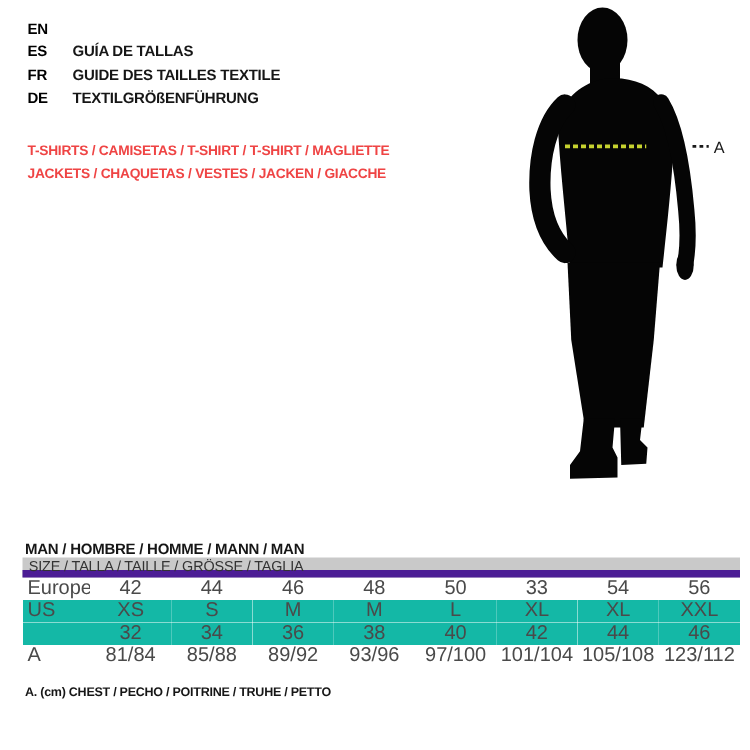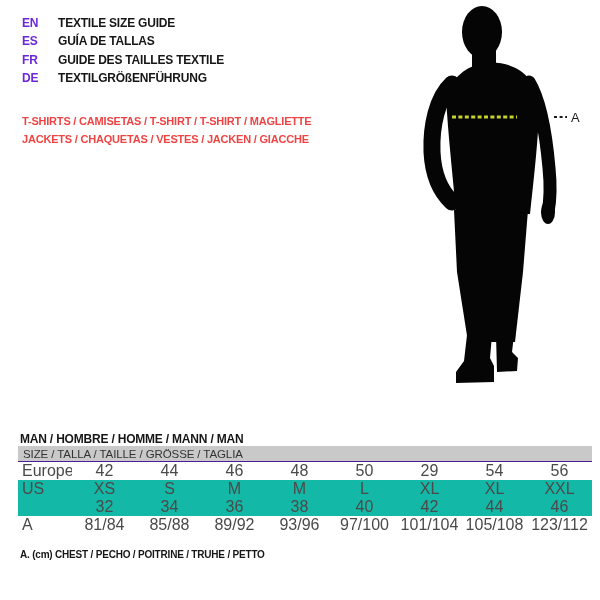--- a/index.html
+++ b/index.html
@@ -3,52 +3,51 @@
 <meta charset="utf-8">
 <style>
   html,body{margin:0;padding:0;background:#ffffff;}
   .canvas{
     position:relative;width:600px;height:600px;background:#ffffff;overflow:hidden;
     font-family:"Liberation Sans", sans-serif;color:#111;
   }
   
   .lang-block{position:absolute;left:22px;top:14px;}
   .lang-row{display:flex;height:18.4px;line-height:18.4px;}
-  .lang-code{width:36px;font-weight:bold;font-size:12px;letter-spacing:-0.2px;color:#6d28d9;}
+  .lang-code{width:36px;font-weight:bold;font-size:12px;letter-spacing:-0.2px;color:#000000;}
   .lang-label{font-weight:bold;font-size:12px;letter-spacing:-0.2px;color:#161616;white-space:nowrap;}
   
   .cats{position:absolute;left:22px;top:112px;}
   .cat-line{height:18px;line-height:18px;font-weight:bold;font-size:11px;letter-spacing:-0.2px;color:#ef4444;white-space:nowrap;}
   
   .figure{position:absolute;left:410px;top:0;width:190px;height:400px;}
   
   .man-title{position:absolute;left:20px;top:416px;font-weight:bold;font-size:12px;letter-spacing:-0.2px;color:#161616;margin-top:16px;}
   
   .tbl{position:absolute;left:18px;top:446px;width:574px;}
   .tbl-head{
     background:#c9c9c9;height:16px;line-height:16px;padding-left:5px;
-    font-size:11.5px;color:#333;border-bottom:1px solid #4c1d95;box-sizing:border-box;
+    font-size:11.5px;color:#333;border-bottom:6px solid #4c1d95;box-sizing:border-box;
     letter-spacing:-0.1px;
   }
   .tbl table{width:100%;border-collapse:collapse;table-layout:fixed;}
   .tbl td{height:17px;font-size:16px;color:#4a4a4a;text-align:center;padding:0;overflow:hidden;}
   .tbl td.rowlabel{width:50px;text-align:left;padding-left:4px;}
   .tbl tr.stripe{background:#14b8a6;}
   
   .foot{position:absolute;left:20px;top:549px;font-weight:bold;font-size:10px;letter-spacing:-0.2px;color:#161616;white-space:nowrap;}
 </style>
 </head>
 <body>
 
 <div class="canvas">
 
   <div class="lang-block">
     <div class="lang-row">
       <span class="lang-code">EN</span>
-      <span class="lang-label">TEXTILE SIZE GUIDE</span>
     </div>
     <div class="lang-row">
       <span class="lang-code">ES</span>
       <span class="lang-label">GUÍA DE TALLAS</span>
     </div>
     <div class="lang-row">
       <span class="lang-code">FR</span>
       <span class="lang-label">GUIDE DES TAILLES TEXTILE</span>
     </div>
     <div class="lang-row">
@@ -97,21 +96,21 @@
     <div class="tbl-head">SIZE / TALLA / TAILLE / GRÖSSE / TAGLIA</div>
     <table>
       <tbody>
         <tr>
           <td class="rowlabel">Europe</td>
           <td>42</td>
           <td>44</td>
           <td>46</td>
           <td>48</td>
           <td>50</td>
-          <td>29</td>
+          <td>33</td>
           <td>54</td>
           <td>56</td>
         </tr>
         <tr class="stripe">
           <td class="rowlabel">US</td>
           <td>XS</td>
           <td>S</td>
           <td>M</td>
           <td>M</td>
           <td>L</td>

